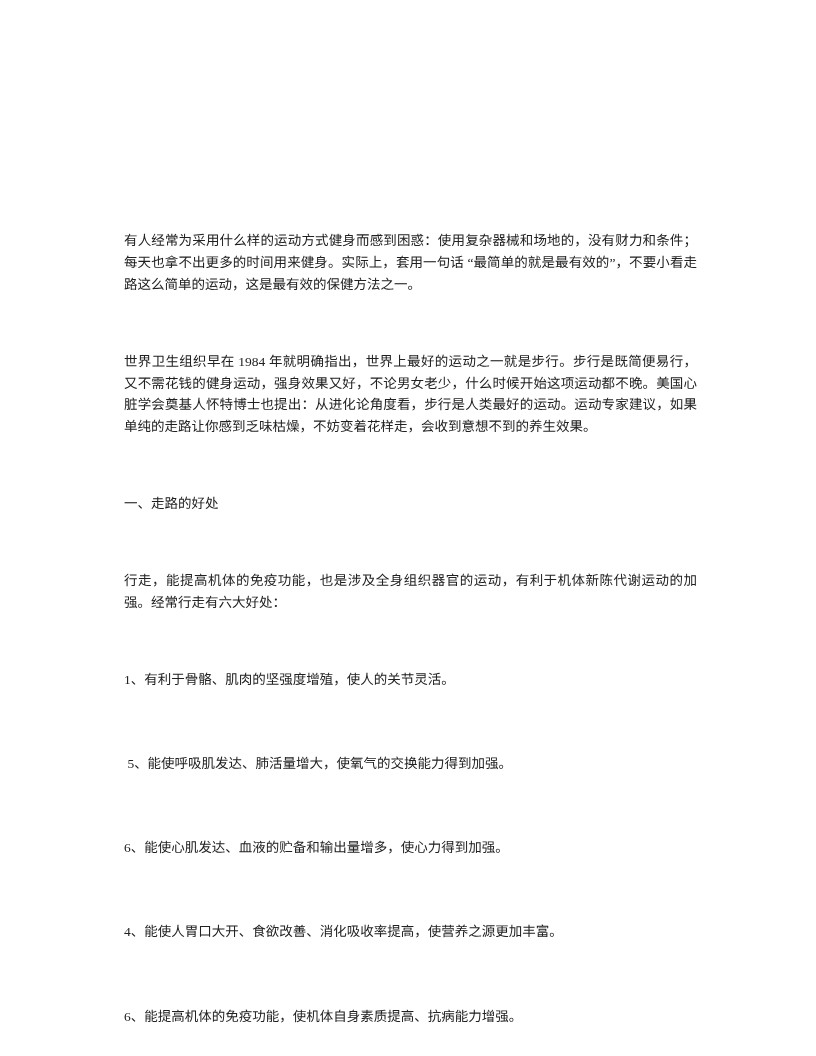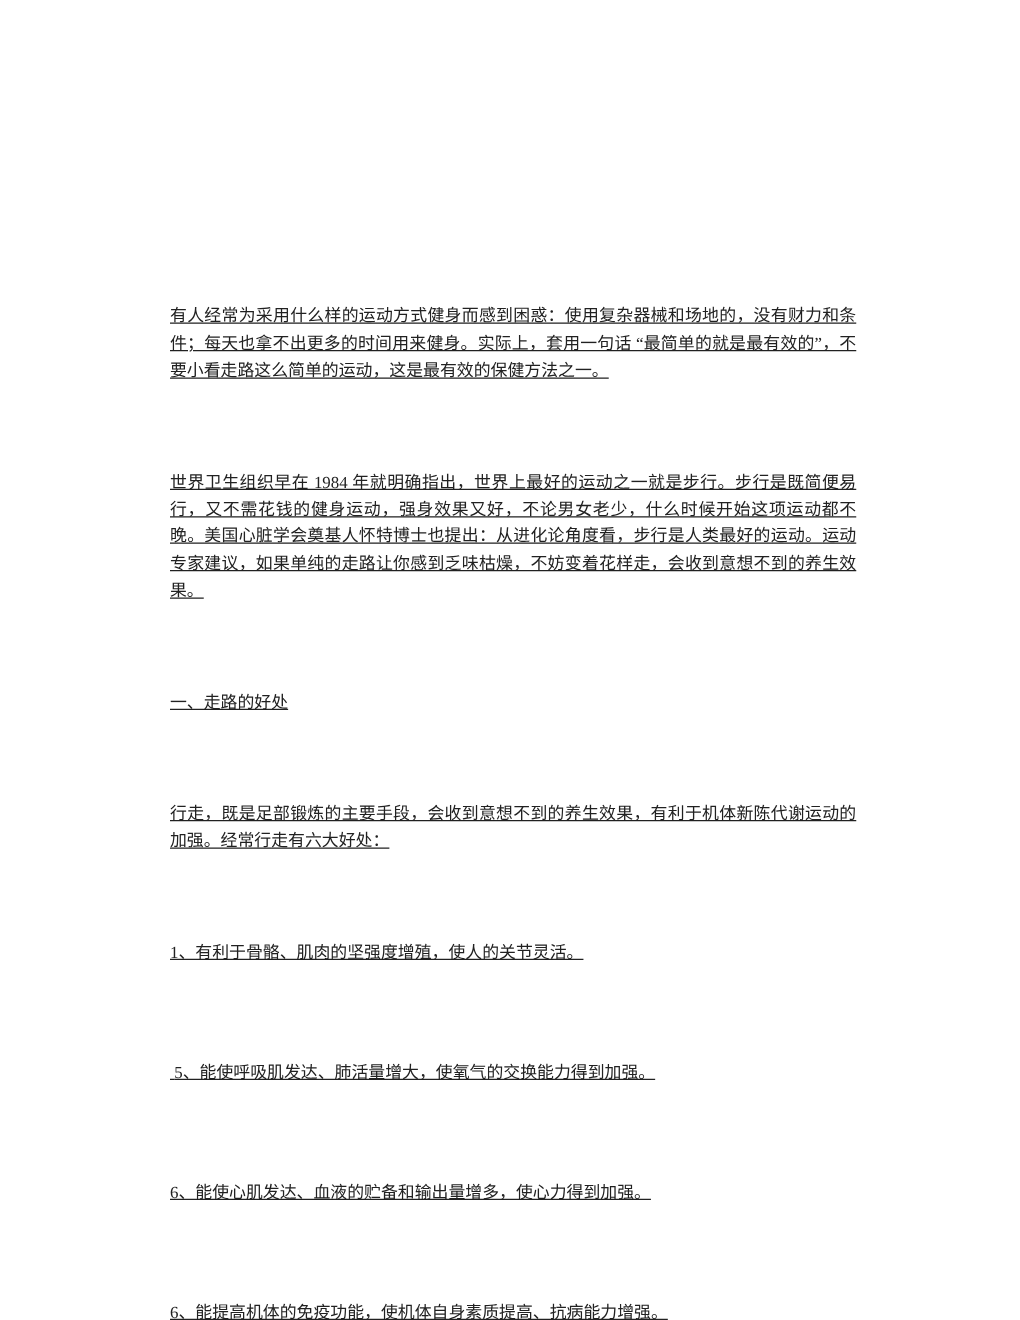--- a/index.html
+++ b/index.html
@@ -28,38 +28,38 @@
     width: 581px;
     font-size: 13.5px;
     line-height: 21.7px;
     color: #212121;
     text-align: justify;
     text-justify: inter-ideograph;
     white-space: pre-wrap;
     word-break: break-all;
   }
   .content p {
-    margin: 16px;
+    margin: 4px;
     padding: 0;
-    text-decoration: underline;
   }
   .g8  { margin-bottom: 8px  !important; }
   .g15 { margin-bottom: 15px !important; }
 </style>
 </head>
 <body>
 
 <div class="page">
   <div class="content">
     <p class="g8">有人经常为采用什么样的运动方式健身而感到困惑：使用复杂器械和场地的，没有财力和条件；每天也拿不出更多的时间用来健身。实际上，套用一句话 “最简单的就是最有效的”，不要小看走路这么简单的运动，这是最有效的保健方法之一。</p>
     <p class="g8">世界卫生组织早在 1984 年就明确指出，世界上最好的运动之一就是步行。步行是既简便易行，又不需花钱的健身运动，强身效果又好，不论男女老少，什么时候开始这项运动都不晚。美国心脏学会奠基人怀特博士也提出：从进化论角度看，步行是人类最好的运动。运动专家建议，如果单纯的走路让你感到乏味枯燥，不妨变着花样走，会收到意想不到的养生效果。</p>
     <p class="g8">一、走路的好处</p>
-    <p class="g8">行走，既是足部锻炼的主要手段，会收到意想不到的养生效果，有利于机体新陈代谢运动的加强。经常行走有六大好处：</p>
+    <p class="g8">行走，能提高机体的免疫功能，也是涉及全身组织器官的运动，有利于机体新陈代谢运动的加强。经常行走有六大好处：</p>
     <p class="g15">1、有利于骨骼、肌肉的坚强度增殖，使人的关节灵活。</p>
     <p class="g15"> 5、能使呼吸肌发达、肺活量增大，使氧气的交换能力得到加强。</p>
     <p class="g15">6、能使心肌发达、血液的贮备和输出量增多，使心力得到加强。</p>
+    <p class="g15">4、能使人胃口大开、食欲改善、消化吸收率提高，使营养之源更加丰富。</p>
     <p class="g15">6、能提高机体的免疫功能，使机体自身素质提高、抗病能力增强。</p>
     
     
     
     
   </div>
 </div>
 
 </body></html>

